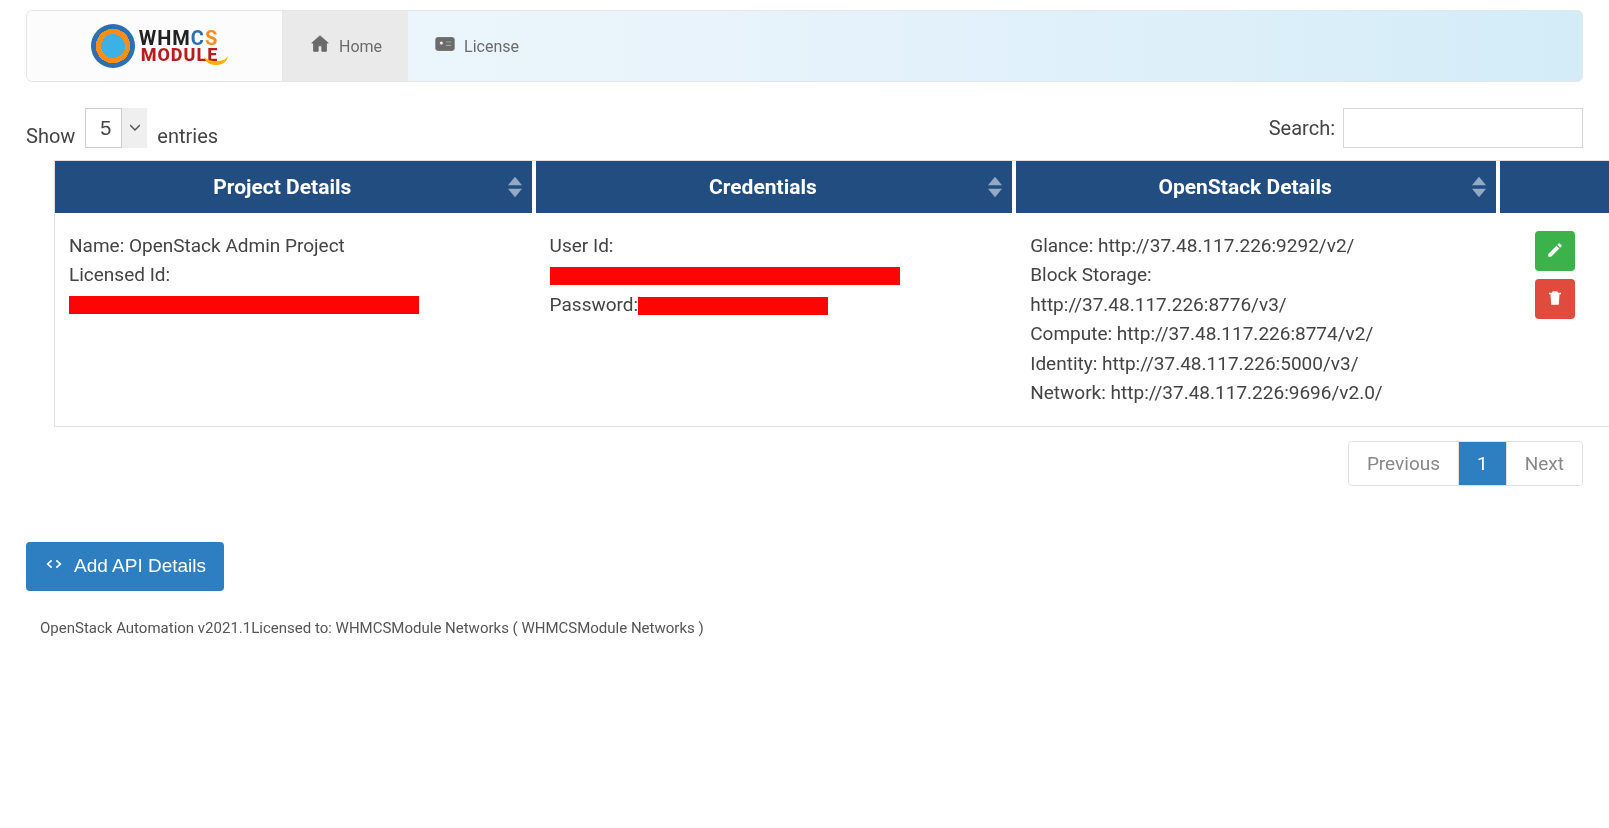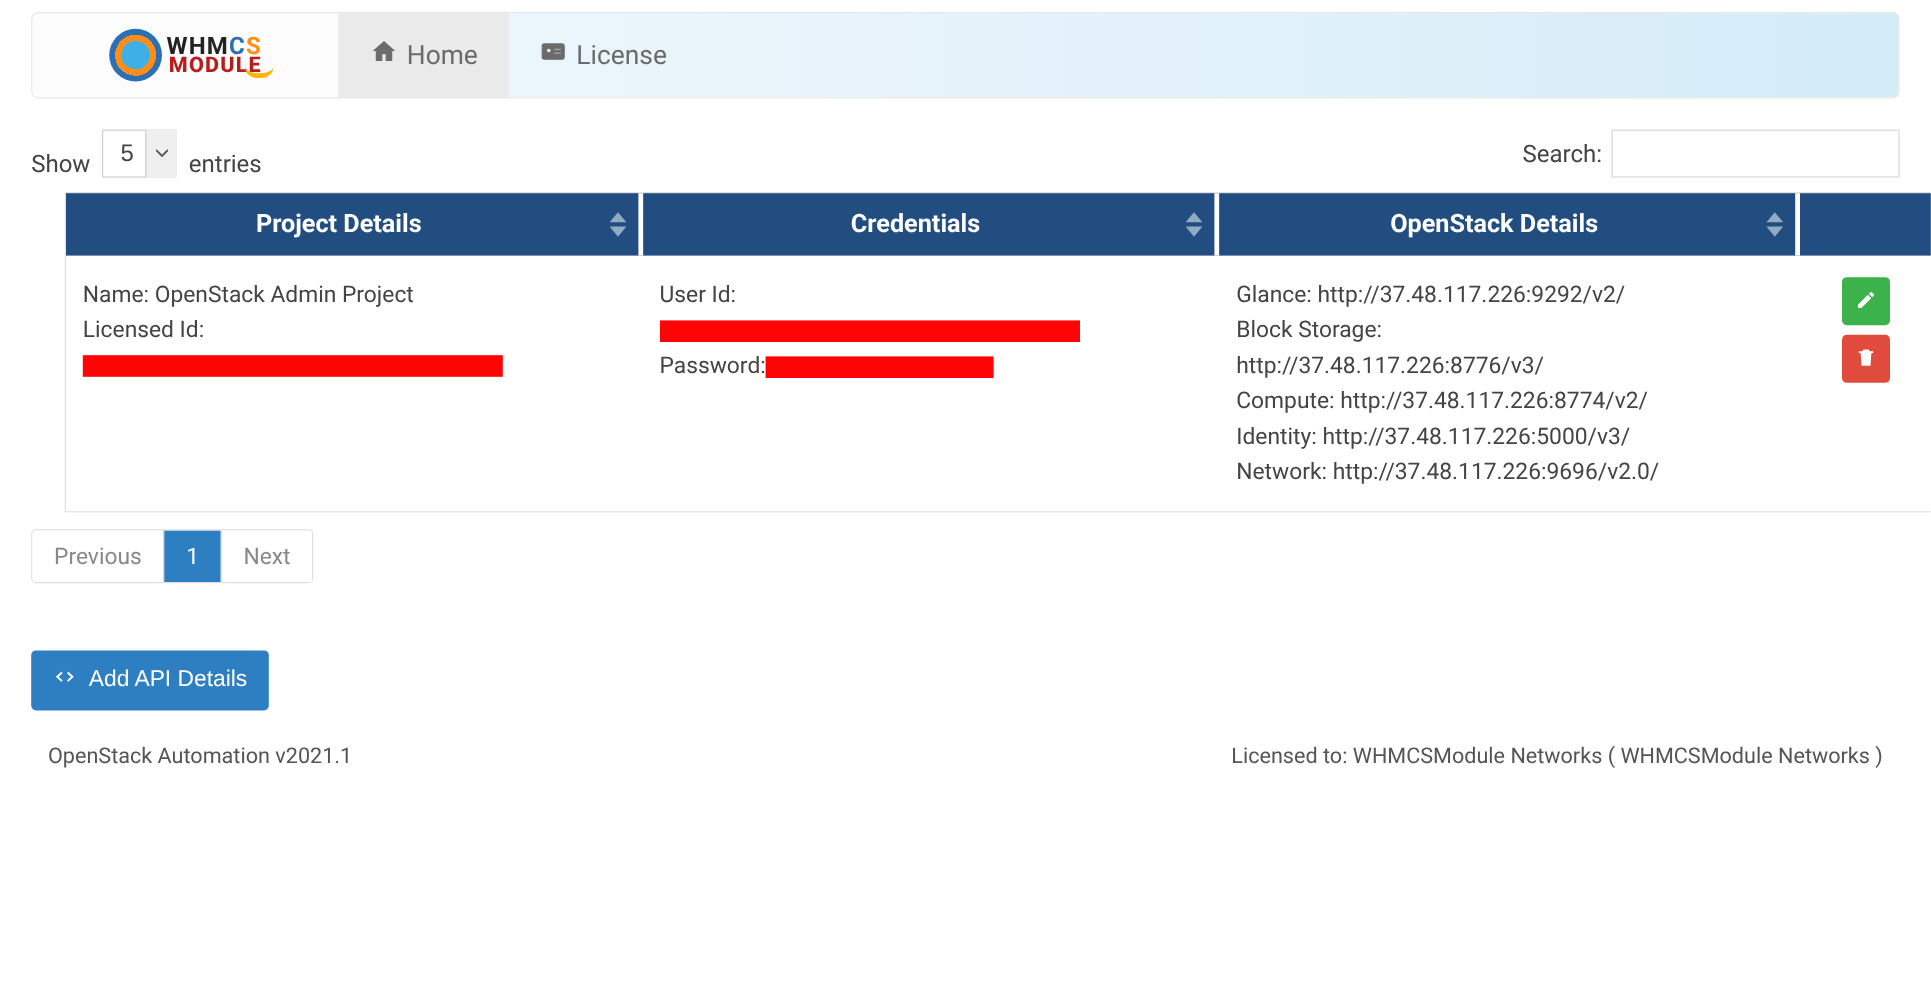--- a/index.html
+++ b/index.html
@@ -27,21 +27,21 @@
     }
     .logo-text { display: flex; flex-direction: column; line-height: 0.9; }
     .logo-text .l1 { font-weight: 700; font-size: 20px; letter-spacing: 1px; color: #222; }
     .logo-text .l1 .c { color: #2b6fb4; }
     .logo-text .l1 .s { color: #ff8d1a; }
     .logo-text .l2 { font-weight: 800; font-size: 18px; letter-spacing: 1px; color: #b91c1c; text-align: right; position: relative; }
     .logo-text .l2::after { content: ""; position: absolute; right: -10px; bottom: -2px; width: 24px; height: 10px; border-bottom: 4px solid #ffb200; border-radius: 0 0 10px 10px; }
 
     .nav-item {
       display: flex; align-items: center; gap: 8px;
-      padding: 0 26px; color: #6b6b6b; font-size: 22px;
+      padding: 0 26px; color: #6b6b6b; font-size: 16px;
       cursor: pointer; user-select: none;
     }
     .nav-item.active { background: #eaeaea; }
     .nav-item svg { width: 22px; height: 22px; fill: #6b6b6b; stroke: #6b6b6b; }
 
     
     .dt-controls { display: flex; justify-content: space-between; align-items: center; margin: 26px 0 12px; font-size: 20px; color: #444; }
     .dt-length { display: flex; align-items: flex-end; gap: 10px; }
     .dt-length .select-wrap { position: relative; }
     .dt-length select {
@@ -85,36 +85,36 @@
     .redact.med  { width: 190px; }
     .redact.row  { display: block; width: 350px; margin-top: 6px; height: 18px; }
 
     .actions-cell { width: 110px; text-align: center; }
     .act-btn { width: 40px; height: 40px; border: none; border-radius: 4px; display: flex; align-items: center; justify-content: center; margin: 0 auto 8px; cursor: pointer; }
     .act-btn.edit { background: #3bb24a; }
     .act-btn.delete { background: #e04b3e; }
     .act-btn svg { width: 18px; height: 18px; fill: #fff; }
 
     
-    .dt-paginate { display: flex; margin-top: 14px; }
+    .dt-paginate { display: flex; justify-content: flex-end; margin-top: 14px; }
     .pg { border: 1px solid #e0e0e0; display: flex; border-radius: 4px; overflow: hidden; }
     .pg-btn { padding: 10px 18px; font-size: 19px; color: #888; background: #fff; cursor: pointer; user-select: none; }
     .pg-btn + .pg-btn { border-left: 1px solid #e0e0e0; }
     .pg-btn.active { background: #2d7fc1; color: #fff; }
 
     
     .add-btn {
       display: inline-flex; align-items: center; gap: 10px;
       background: #2d7fc1; color: #fff; border: none; border-radius: 4px;
       padding: 12px 18px; font-size: 19px; cursor: pointer; margin-top: 56px;
     }
     .add-btn svg { width: 20px; height: 20px; fill: #fff; }
 
     
-    .footer { display: flex; justify-content: space-between; margin-top: 28px; font-size: 18px; color: #555; padding: 0 14px 20px; }
+    .footer { display: flex; justify-content: flex-start; margin-top: 28px; font-size: 15px; color: #555; padding: 0 14px 20px; }
   </style>
 </head>
 <body>
 
 <div class="main-area">
 
   
   <div class="navbar">
     <div class="nav-logo">
       <div class="logo-wrap">

